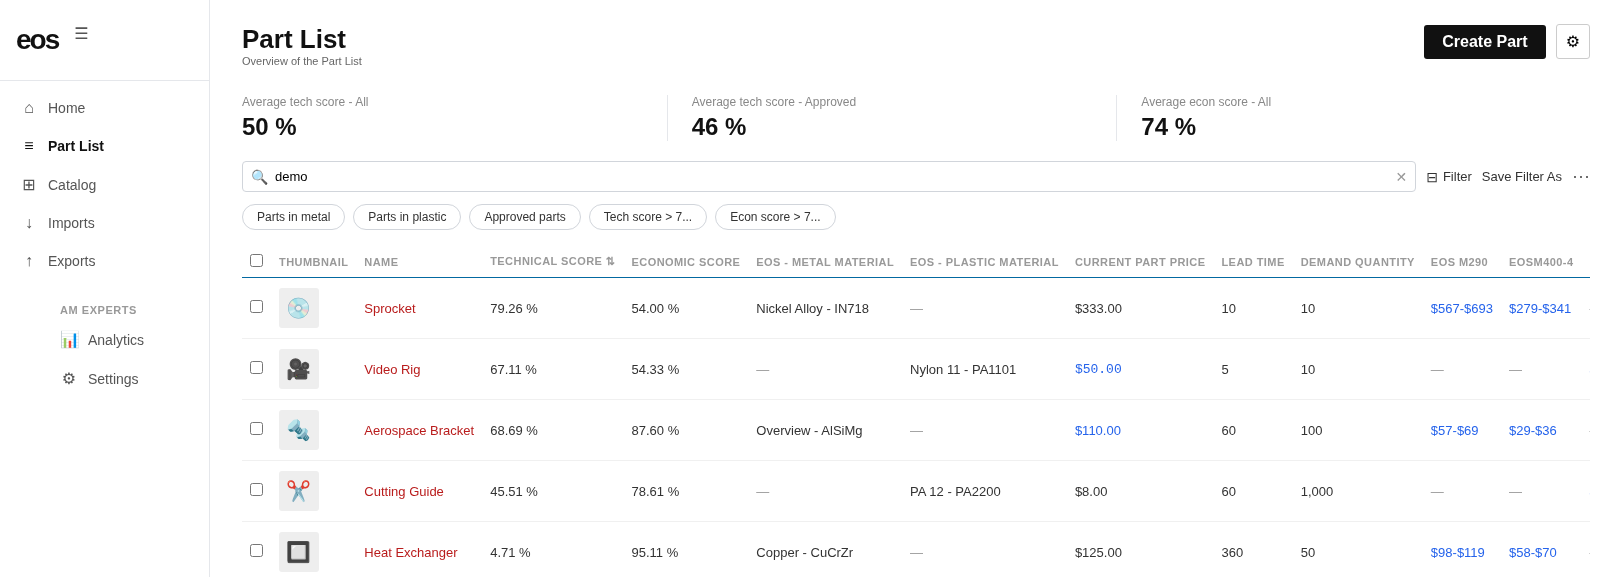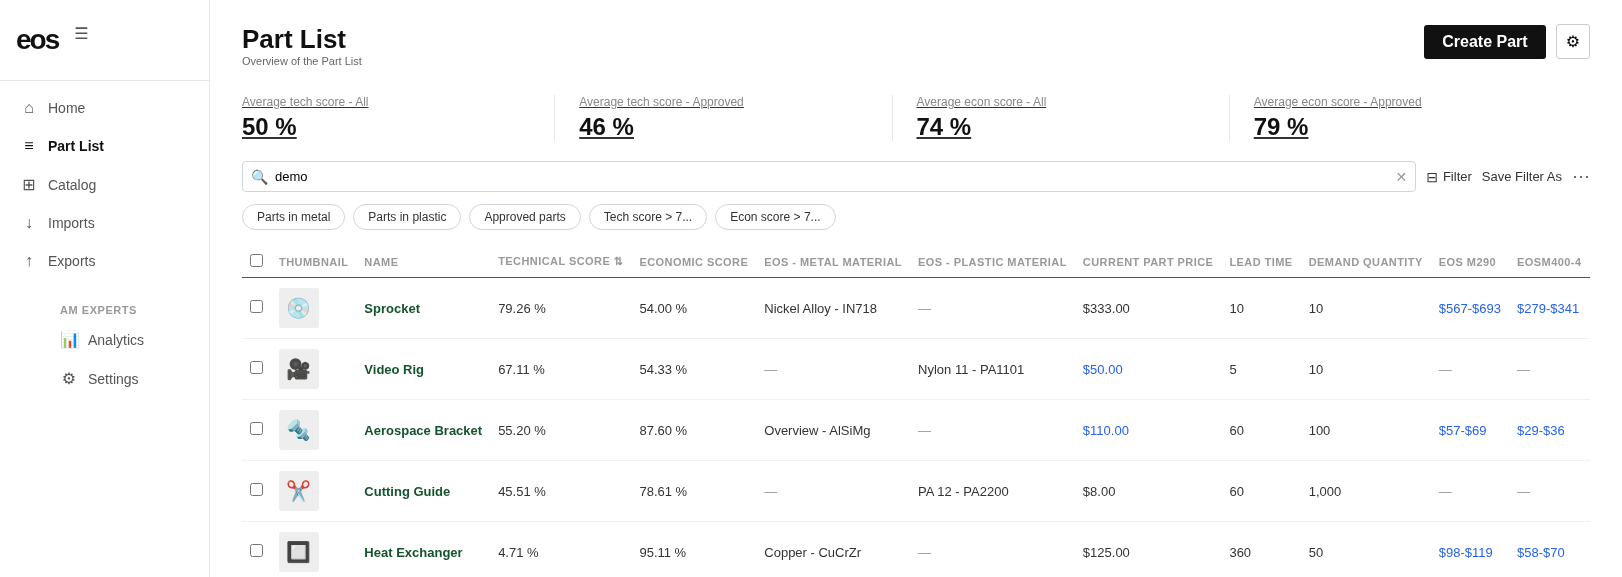--- a/index.html
+++ b/index.html
@@ -21,21 +21,21 @@
 
     
     .page-header { display: flex; justify-content: space-between; align-items: flex-start; margin-bottom: 8px; }
     .page-title { font-size: 26px; font-weight: 700; color: #111; }
     .header-actions { display: flex; gap: 10px; align-items: center; }
     .create-btn { background: #111; color: #fff; border: none; padding: 8px 18px; font-size: 16px; font-weight: 600; cursor: pointer; border-radius: 3px; }
     .settings-btn { background: #fff; border: 1px solid #ccc; padding: 7px 9px; cursor: pointer; border-radius: 3px; font-size: 16px; }
     .subtitle { font-size: 11px; color: #666; margin-bottom: 20px; }
 
     
-    .stats-row { display: flex; gap: 0; margin-bottom: 20px; text-decoration: underline; }
+    .stats-row { display: flex; gap: 0; margin-bottom: 20px; }
     .stat-item { flex: 1; border-right: 1px solid #e5e7eb; padding-right: 24px; margin-right: 24px; }
     .stat-item:last-child { border-right: none; }
     .stat-label { font-size: 12px; color: #888; margin-bottom: 4px; }
     .stat-value { font-size: 24px; font-weight: 700; color: #111; }
 
     
     .filter-bar { display: flex; align-items: center; gap: 10px; margin-bottom: 12px; }
     .search-wrap { flex: 1; position: relative; }
     .search-input { width: 100%; border: 1px solid #d1d5db; border-radius: 4px; padding: 7px 32px 7px 32px; font-size: 13px; outline: none; }
     .search-icon-left { position: absolute; left: 9px; top: 50%; transform: translateY(-50%); color: #999; font-size: 14px; }
@@ -51,21 +51,21 @@
 
     
     .table-wrap { overflow-x: auto; }
     table { width: 100%; border-collapse: collapse; min-width: 1100px; }
     thead th { font-size: 11px; font-weight: 700; color: #999; text-transform: uppercase; letter-spacing: 0.04em; padding: 8px 8px; border-bottom: 1px solid #0369a1; text-align: left; white-space: nowrap; }
     thead th.sortable { cursor: pointer; }
     tbody tr { border-bottom: 1px solid #f0f0f0; }
     tbody td { padding: 10px 8px; font-size: 13px; color: #333; vertical-align: middle; white-space: nowrap; }
     .checkbox-cell { width: 30px; }
     .thumbnail-img { width: 40px; height: 40px; background: #eee; border-radius: 3px; display: flex; align-items: center; justify-content: center; font-size: 20px; color: #666; }
-    .link-cell { color: #14532d; cursor: pointer; font-weight: bold; }
+    .link-cell { color: #b91c1c; cursor: pointer; }
     .highlight { color: #2563eb; }
     .dash { color: #999; }
   </style>
 </head>
 <body>
 
 <nav class="sidebar">
   <div class="sidebar-logo">
     <span class="logo-text">eos</span>
     <span class="hamburger-icon">☰</span>
@@ -124,24 +124,20 @@
       <div class="stat-label">Average tech score - All</div>
       <div class="stat-value">50 %</div>
     </div>
     <div class="stat-item">
       <div class="stat-label">Average tech score - Approved</div>
       <div class="stat-value">46 %</div>
     </div>
     <div class="stat-item">
       <div class="stat-label">Average econ score - All</div>
       <div class="stat-value">74 %</div>
-    </div>
-    <div class="stat-item">
-      <div class="stat-label">Average econ score - Approved</div>
-      <div class="stat-value">79 %</div>
     </div>
   </div>
 
   <div class="filter-bar">
     <div class="search-wrap">
       <span class="search-icon-left">🔍</span>
       <input class="search-input" type="text" value="demo" style="">
       <span class="search-clear">✕</span>
     </div>
     <button class="filter-btn">
@@ -205,34 +201,34 @@
           <tr>
             <td class="checkbox-cell"><input type="checkbox" style=""></td>
             <td>
               <div class="thumbnail-img">🎥</div>
             </td>
             <td class="link-cell">Video Rig</td>
             <td>67.11 %</td>
             <td>54.33 %</td>
             <td class="dash">—</td>
             <td>Nylon 11 - PA1101</td>
-            <td class="highlight" style="cursor: pointer;">$50.00</td>
+            <td class="highlight" style="cursor: pointer; font-family: Liberation Mono, monospace;">$50.00</td>
             <td>5</td>
             <td>10</td>
             <td class="dash">—</td>
             <td class="dash">—</td>
             <td class="highlight" style="cursor: pointer;">$50-$61</td>
           </tr>
           <tr>
             <td class="checkbox-cell"><input type="checkbox" style=""></td>
             <td>
               <div class="thumbnail-img">🔩</div>
             </td>
             <td class="link-cell">Aerospace Bracket</td>
-            <td>55.20 %</td>
+            <td>68.69 %</td>
             <td>87.60 %</td>
             <td>Overview - AlSiMg</td>
             <td class="dash">—</td>
             <td class="highlight" style="cursor: pointer;">$110.00</td>
             <td>60</td>
             <td>100</td>
             <td class="highlight" style="cursor: pointer;">$57-$69</td>
             <td class="highlight" style="cursor: pointer;">$29-$36</td>
             <td class="dash">—</td>
           </tr>

